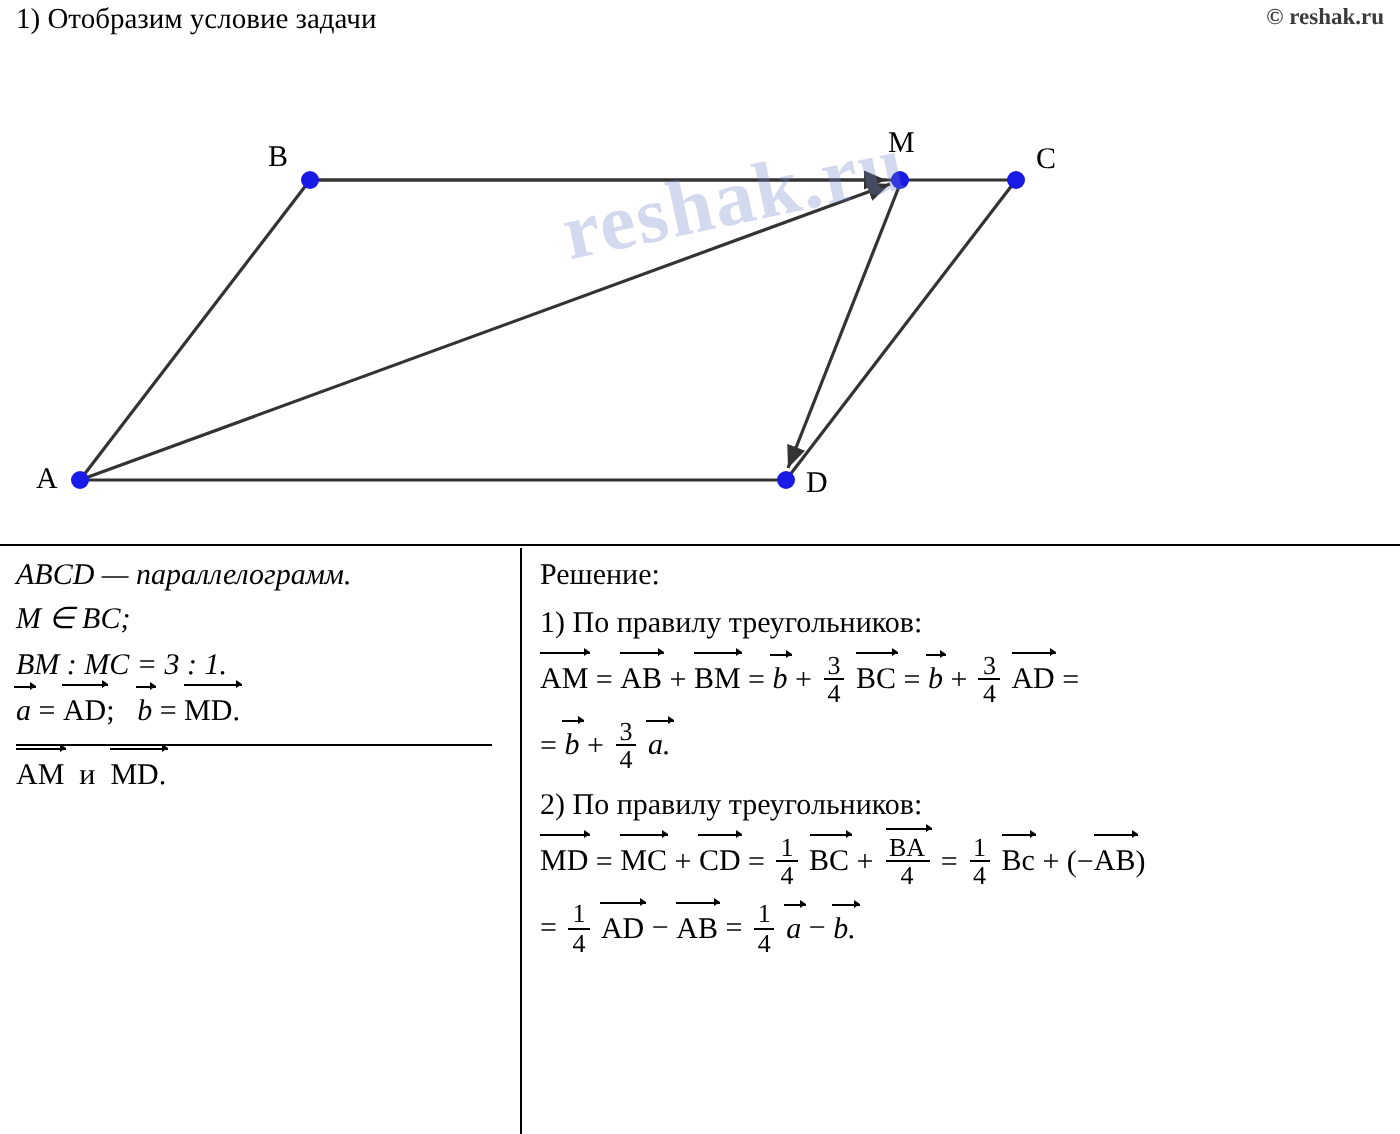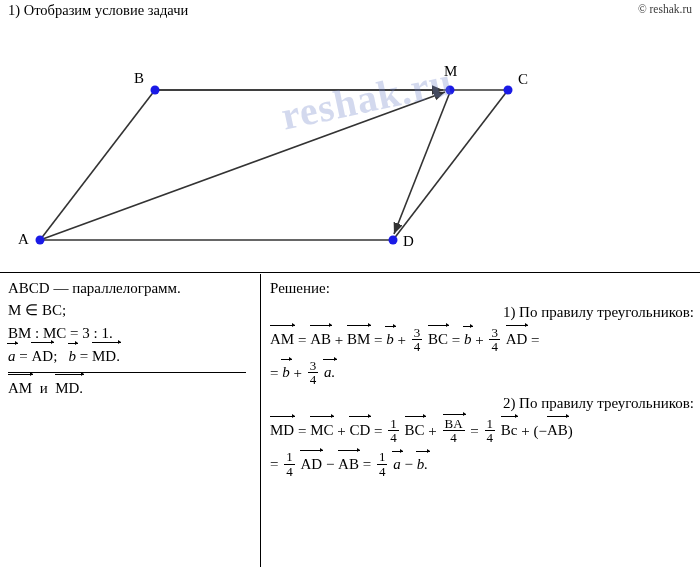--- a/index.html
+++ b/index.html
@@ -28,20 +28,21 @@
     font-family: "Liberation Serif", serif;
     color: #000;
   }
   .copyright {
     position: absolute;
     right: 8px;
     top: 3px;
     font-size: 11.5px;
     color: #3b3b3b;
     font-family: "Liberation Serif", serif;
+    font-weight: bold;
   }
   .figure {
     position: absolute;
     left: 0;
     top: 20px;
     width: 700px;
     height: 250px;
   }
   .watermark {
     position: absolute;
@@ -80,21 +81,21 @@
     line-height: 1.42;
   }
   .right-col {
     position: absolute;
     left: 270px;
     top: 278px;
     width: 424px;
     font-size: 15px;
     line-height: 1.45;
   }
-  .it { }
+  .it { font-style: italic; }
   .line { margin: 0 0 1px 0; white-space: nowrap; }
   .hr-small {
     width: 238px;
     height: 1px;
     background: #000;
     margin: 5px 0 4px 0;
   }
   
   .vec {
     position: relative;
@@ -153,21 +154,21 @@
     text-align: center;
     font-size: 13px;
     line-height: 1.05;
     margin: 0 2px;
     position: relative;
     top: -1px;
   }
   .frac .num { display: block; padding: 0 2px; }
   .frac .den { display: block; border-top: 1px solid #000; padding: 0 2px; }
   .eqline { margin: 3px 0 5px 0; white-space: nowrap; }
-  .sec-title { margin: 2px 0 2px 0; text-align: right; }
+  .sec-title { margin: 2px 0 2px 0; }
   svg { display: block; }
 </style>
 </head>
 <body>
 
 <div class="page">
 
   <div class="top-title">1) Отобразим условие задачи</div>
   <div class="copyright">© reshak.ru</div>
 

